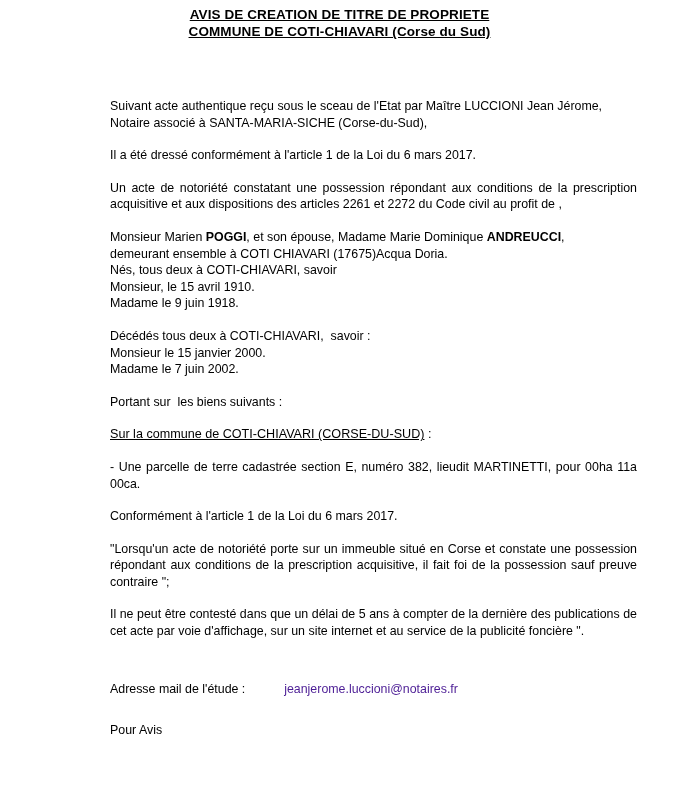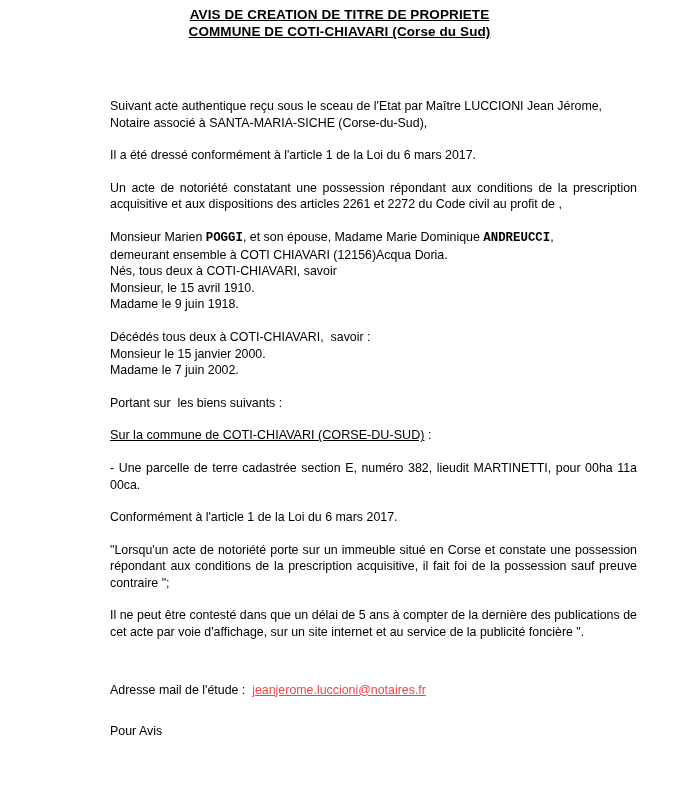--- a/index.html
+++ b/index.html
@@ -58,37 +58,37 @@
   }
   .line {
     line-height: 16.6px;
     white-space: pre-wrap;
   }
 
   .gap-sm { height: 8px; }
   .gap-md { height: 16px; }
   .gap-lg { height: 17px; }
 
-  b, .bold { font-weight: bold; font-family: Liberation Mono, monospace; }
+  b, .bold { font-weight: bold; }
 
   .heading-underline {
     font-weight: normal;
     font-size: 12.6px;
     line-height: 16.6px;
   }
   .heading-underline .u {
     text-decoration: underline;
     text-underline-offset: 1px;
   }
 
   .mail-link {
-    color: #ef4444;
-    text-decoration: underline;
+    color: #4c1d95;
     text-underline-offset: 1px;
     cursor: pointer;
+    margin-left: 32px;
   }
 
   .indent-quote { text-align: justify; }
 
   .sig .line { line-height: 16.4px; }
 </style>
 </head>
 <body>
 
 <div class="page">
@@ -110,21 +110,21 @@
 
     <div class="line">Il a été dressé conformément à l'article 1 de la Loi du 6 mars 2017.</div>
 
     <div class="gap-md"></div>
 
     <p class="para">Un acte de notoriété constatant une possession répondant aux conditions de la prescription acquisitive et aux dispositions des articles 2261 et 2272 du Code civil au profit de ,</p>
 
     <div class="gap-md"></div>
 
     <p class="para"><span>Monsieur Marien </span><b>POGGI</b><span>, et son épouse, Madame Marie Dominique </span><b>ANDREUCCI</b><span>,</span></p>
-    <div class="line">demeurant ensemble à COTI CHIAVARI (12156)Acqua Doria.</div>
+    <div class="line">demeurant ensemble à COTI CHIAVARI (17675)Acqua Doria.</div>
     <div class="line">Nés, tous deux à COTI-CHIAVARI, savoir</div>
     <div class="line">Monsieur, le 15 avril 1910.</div>
     <div class="line">Madame le 9 juin 1918.</div>
 
     <div class="gap-md"></div>
 
     <div class="line">Décédés tous deux à COTI-CHIAVARI,  savoir :</div>
     <div class="line">Monsieur le 15 janvier 2000.</div>
     <div class="line">Madame le 7 juin 2002.</div>
 

